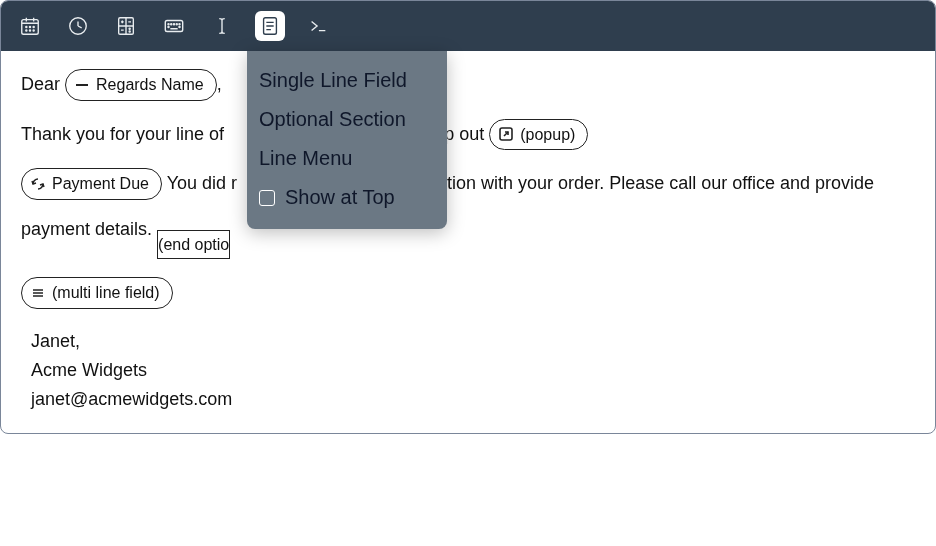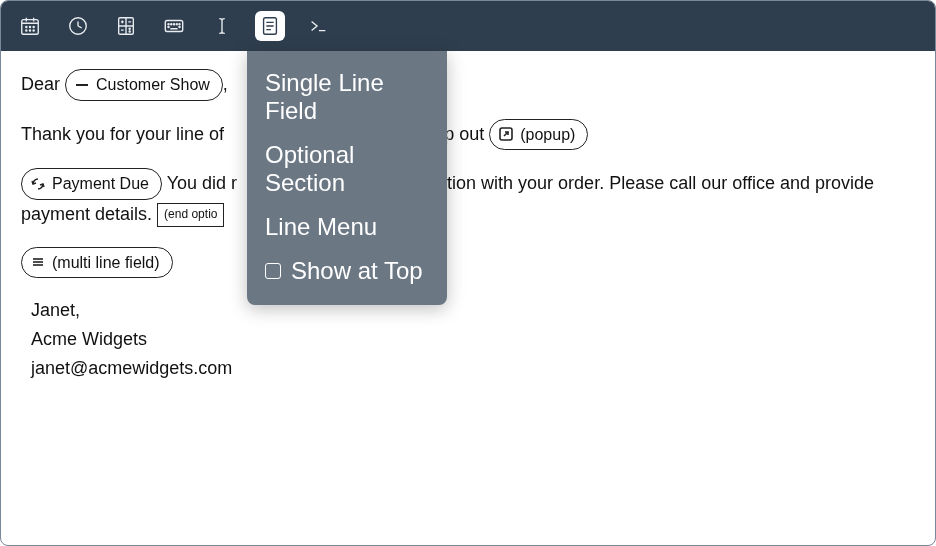--- a/index.html
+++ b/index.html
@@ -1,20 +1,20 @@
 <!DOCTYPE html>
 <html><head>
 <meta charset="utf-8">
 <style>
   * { box-sizing: border-box; margin: 0; padding: 0; }
   html, body { width: 936px; height: 546px; font-family: -apple-system, BlinkMacSystemFont, "Segoe UI", Arial, sans-serif; background: #fff; }
   .window {
     position: relative;
     width: 936px;
-    height: 546px;
+    height: 434px;
     border: 1px solid #7a8699;
     border-radius: 8px;
     overflow: hidden;
     background: #fff;
   }
   .toolbar {
     height: 50px;
     background: #2f3e4e;
     display: flex;
     align-items: center;
@@ -53,40 +53,41 @@
     padding: 2px 12px 2px 8px;
     font-size: 16px;
     vertical-align: middle;
     background: #fff;
   }
   .pill .picon { display:inline-flex; width:16px; height:16px; align-items:center; justify-content:center; }
   .pill .picon svg { width:16px; height:16px; stroke:#222; fill:none; stroke-width:1.6; }
   .boxlabel {
     display: inline-block;
     border: 1.5px solid #222;
-    padding: 1px 6px;
-    font-size: 12px;
+    padding: 1px 0;
+    font-size: 16px;
     vertical-align: middle;
     background: #fff;
+    margin-top: 30px;
   }
   .dropdown {
     position: absolute;
     left: 246px;
     top: 50px;
     width: 200px;
     background: #6b7884;
     border-radius: 0 0 8px 8px;
     padding: 10px 0 12px 0;
     box-shadow: 0 4px 18px rgba(0,0,0,0.25);
     z-index: 10;
   }
   .dropdown .item {
-    padding: 8px 18px;
-    color: #ffffff;
-    font-size: 24px;
+    padding: 8px 12px;
+    color: #0f172a;
+    font-size: 20px;
     cursor: pointer;
     display: flex;
     align-items: center;
     gap: 10px;
   }
   .dropdown .item .chk {
     width: 16px; height: 16px; border: 1.5px solid #fff; border-radius: 3px; display:inline-block;
   }
   .dash { display:inline-block; width:12px; height:2px; background:#222; }
 </style>
@@ -166,21 +167,21 @@
     </div>
   </div>
 
   <div class="content">
     <p>
       <span>Dear</span>
       <span class="pill">
         <span class="picon">
             <span class="dash"></span>
           </span>
-        <span>Customer Show</span>
+        <span>Regards Name</span>
       </span><span>,</span>
     </p>
 
     <p>
       <span>Thank you for your line of</span>
       <span style="display:inline-block; width:210px;"></span>
       <span>p out</span>
       <span class="pill">
         <span class="picon">
           <svg viewBox="0 0 16 16">

